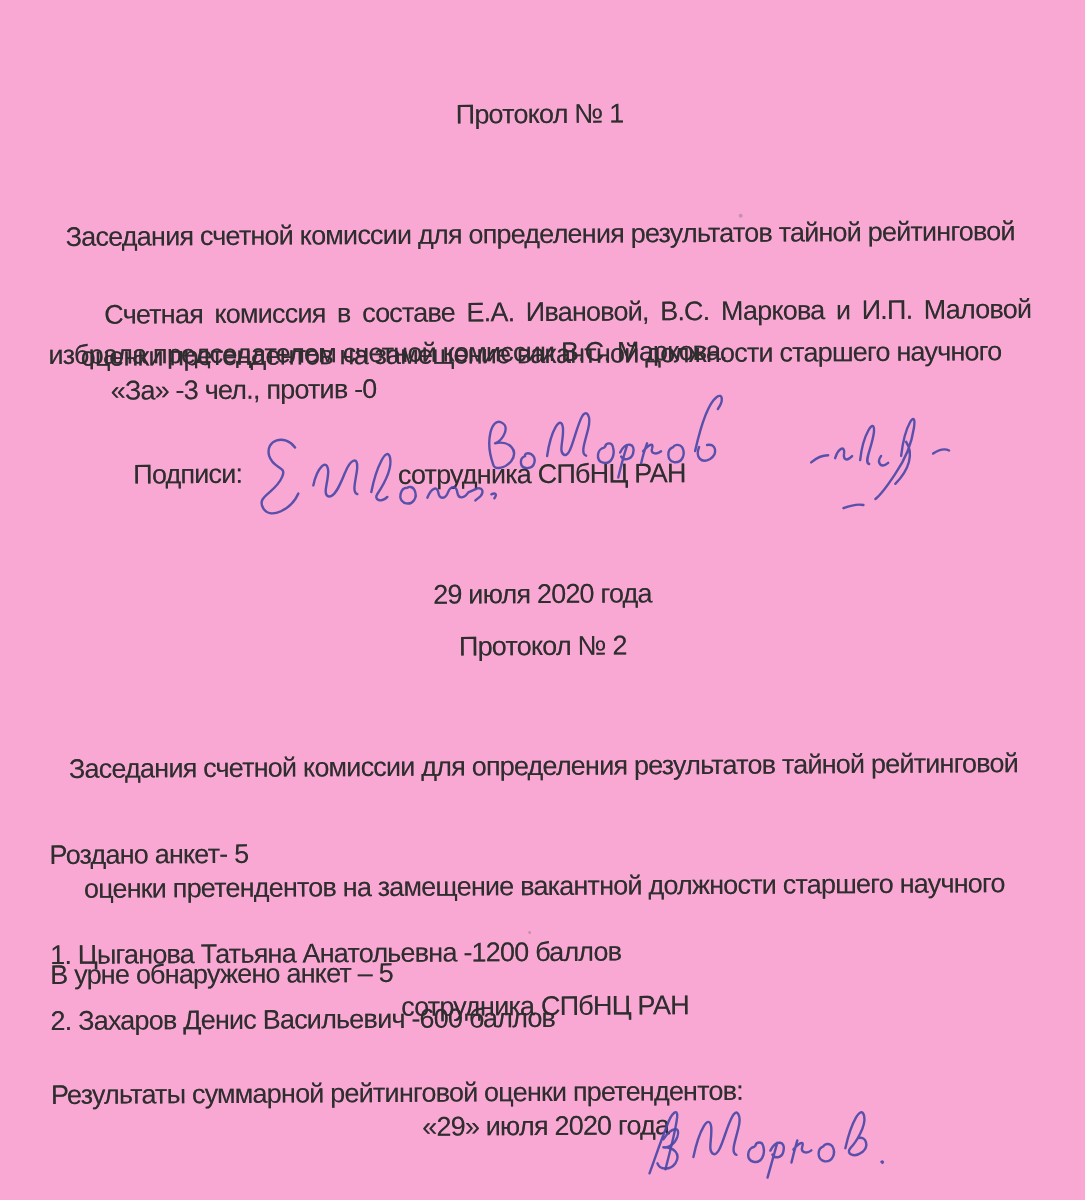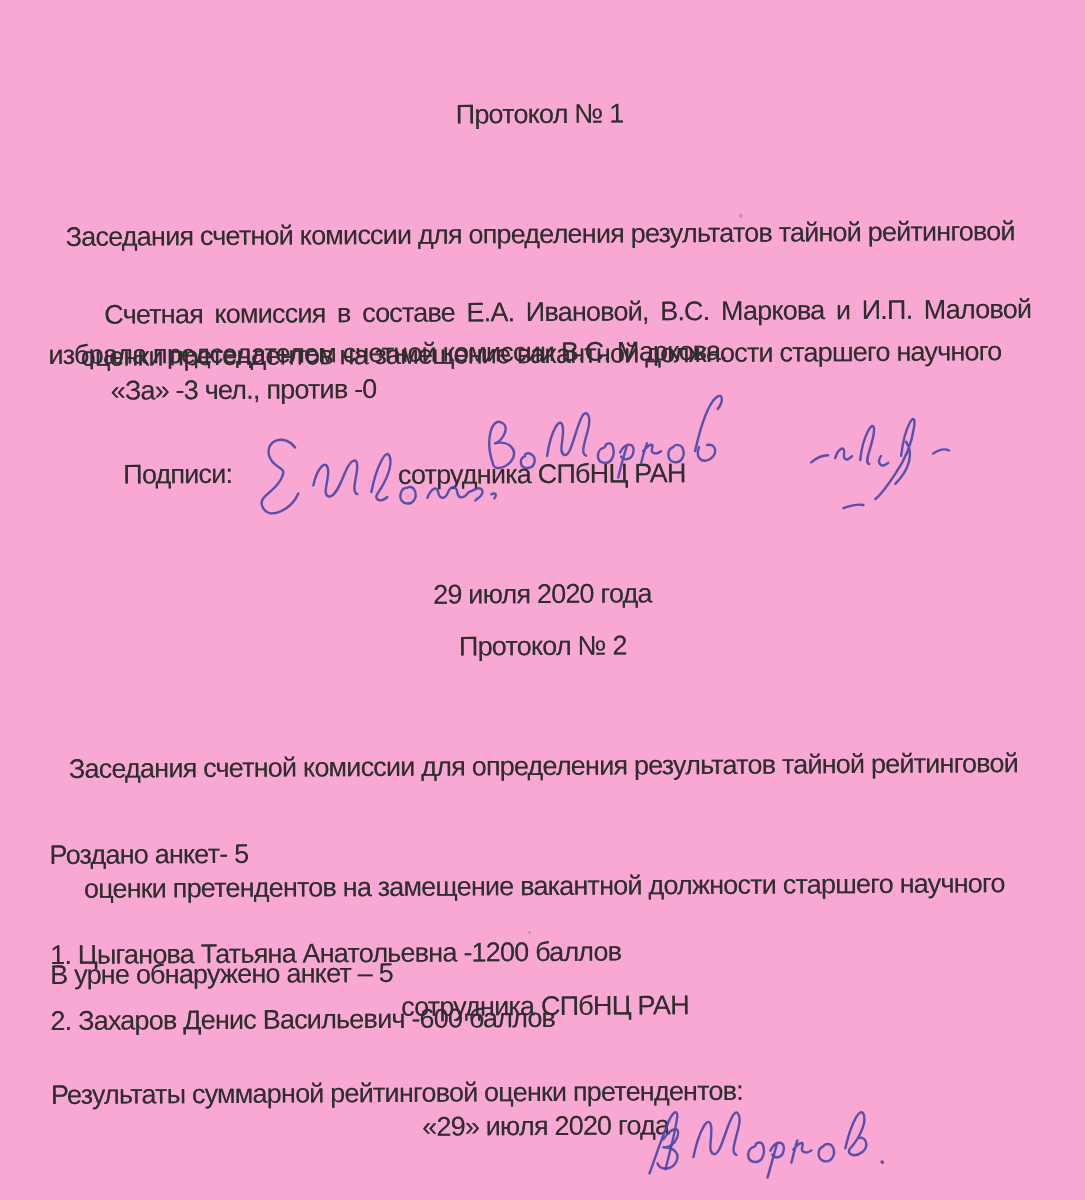--- a/index.html
+++ b/index.html
@@ -62,21 +62,21 @@
     <div class="speck" style="left:741px;top:215px;width:4px;height:4px;"></div>
     <div class="speck" style="left:526px;top:931px;width:3px;height:3px;"></div>
 
     <div class="txt para" style="top:292px;left:50px;right:52px;">
       <span class="j">Счетная комиссия в составе Е.А. Ивановой, В.С. Маркова и И.П. Маловой</span>
       <span style="display:block;white-space:nowrap;">избрала председателем счетной комиссии В.С. Маркова.</span>
     </div>
 
     <div class="txt" style="top:368px;left:112px;">«За» -3 чел., против -0</div>
 
-    <div class="txt" style="top:452px;left:124px;">Подписи:</div>
+    <div class="txt" style="top:452px;left:134px;">Подписи:</div>
 
     <svg class="sig" style="left:252px;top:428px;" width="255" height="102" viewBox="0 0 255 102">
       <path d="M44,18 C34,4 14,10 18,26 C22,40 36,36 31,47 C24,64 4,66 12,79 C19,90 40,80 47,64"></path>
       <path d="M62,56 C66,38 76,28 77,42 C77,53 71,65 77,67 C84,69 90,52 94,43 C99,31 107,26 106,39 C105,50 100,63 106,65"></path>
       <path d="M120,63 C125,38 136,16 139,29 C141,40 132,56 126,65 C122,71 130,74 136,68"></path>
       <path d="M156,59 C149,59 146,70 153,74 C161,77 167,69 163,61 C161,57 157,58 156,59"></path>
       <path d="M176,69 C180,59 186,57 187,64 C188,71 194,71 197,63 C200,57 205,57 206,64 C207,71 213,70 217,64 L226,60 C231,59 233,63 229,68 L224,72"></path>
       <path d="M240,66 C244,64 246,66 243,70"></path>
     </svg>
 

